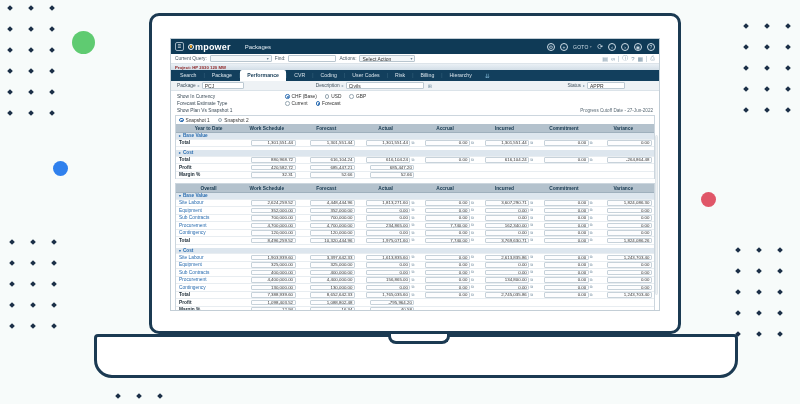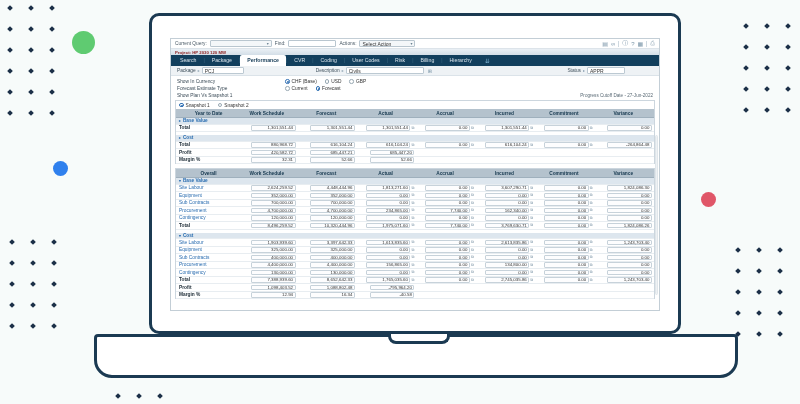--- a/index.html
+++ b/index.html
@@ -189,20 +189,41 @@
     <div class="diamond" style="left: 137px; top: 394px;"></div>
     <div class="diamond" style="left: 158px; top: 394px;"></div>
   </div>
 <div class="deco-circle" style="left:72px;top:31px;width:23px;height:23px;background:#5fcb71;"></div>
 <div class="deco-circle" style="left:53px;top:161px;width:15px;height:15px;background:#2f80ed;"></div>
 <div class="deco-circle" style="left:701px;top:192px;width:15px;height:15px;background:#e05668;"></div>
 
 <div class="laptop-screen">
   <div class="app">
 
+    <div class="topbar">
+      <div class="menu-btn">≡</div>
+      <div class="logo">
+        <span class="logo-dot"></span>
+        <span class="logo-text">mpower</span>
+      </div>
+      <span class="module-label">Packages</span>
+      <div class="topbar-right">
+        <span class="tb-ico">⚙</span>
+        <span class="tb-ico">+</span>
+        <span class="goto">
+          <span>GOTO</span>
+            <span class="q-caret">▾</span>
+        </span>
+        <span class="tb-plain">⟳</span>
+        <span class="tb-ico">‹</span>
+        <span class="tb-ico">›</span>
+        <span class="tb-ico">◉</span>
+        <span class="tb-ico">?</span>
+      </div>
+    </div>
 
     <div class="queryrow">
       <span class="q-label">Current Query:</span>
       <div class="q-select" style="width:62px;">
         <span></span>
           <span class="q-caret">▾</span>
       </div>
       <span class="q-label">Find:</span>
       <div class="q-input" style="width:48px;">
         <span></span>

